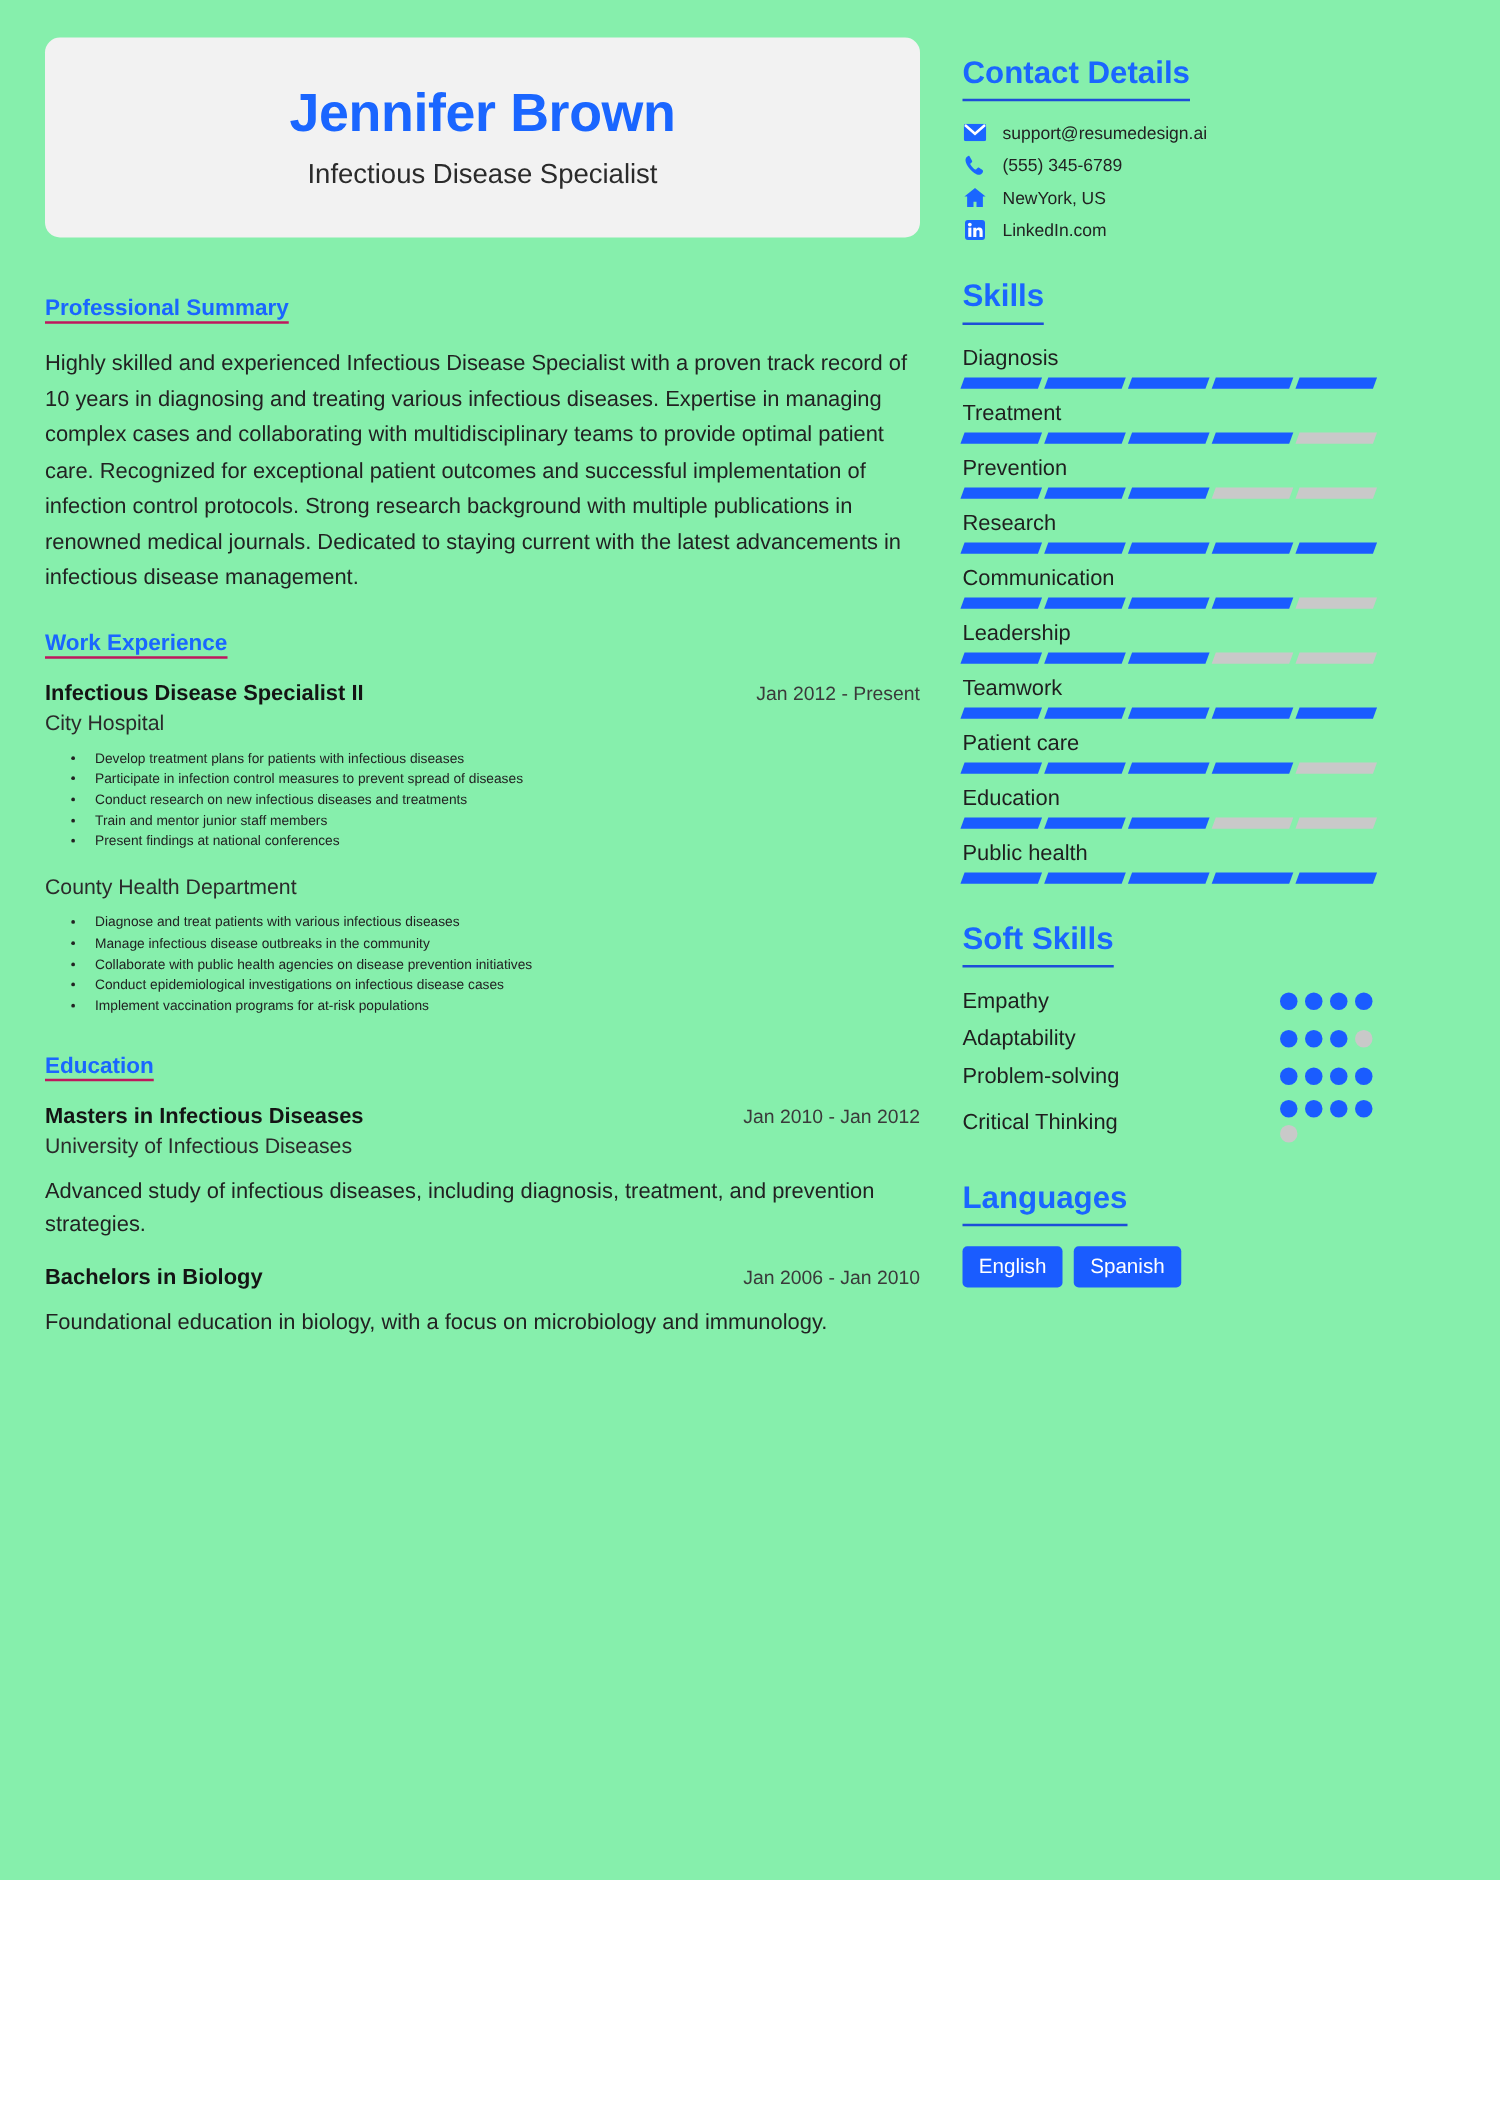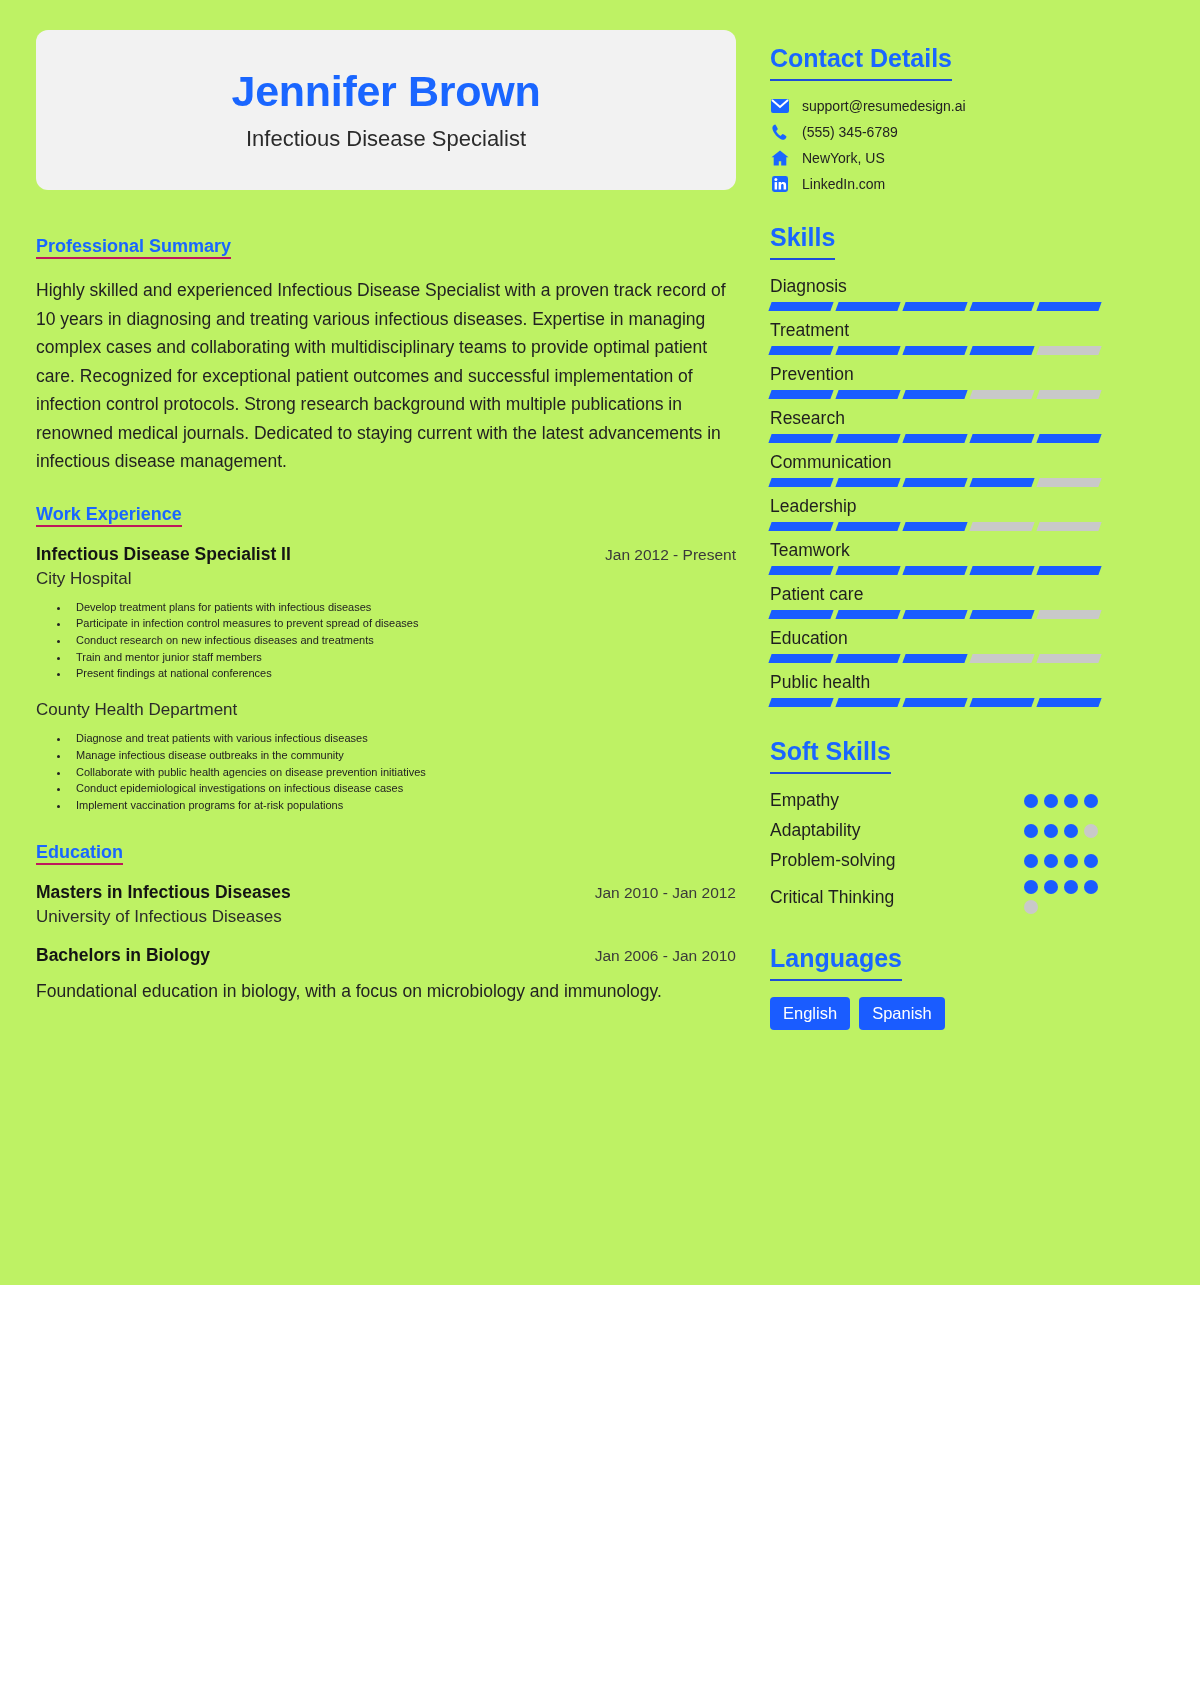--- a/index.html
+++ b/index.html
@@ -6,22 +6,22 @@
   html, body {
     width: 1200px;
     height: 1684px;
     background: #ffffff;
     font-family: "Liberation Sans", sans-serif;
     color: #1a1a1a;
   }
   .page {
     position: relative;
     width: 1200px;
-    height: 1285px;
-    background: #bef264;
+    height: 1504px;
+    background: #86efac;
     padding: 30px 34px 0 36px;
     display: flex;
     gap: 34px;
   }
 
   
   .left { width: 700px; flex: 0 0 700px; }
 
   .name-card {
     background: #f2f2f2;
@@ -232,20 +232,21 @@
 
     <div class="sec">
       <div class="sec-head">Education</div>
       <div id="edu-list">
           <div class="entry">
             <div class="entry-top">
               <div class="entry-title">Masters in Infectious Diseases</div>
               <div class="entry-date">Jan 2010 - Jan 2012</div>
             </div>
             <div class="entry-org">University of Infectious Diseases</div>
+            <div class="entry-desc">Advanced study of infectious diseases, including diagnosis, treatment, and prevention strategies.</div>
           </div>
           <div class="entry">
             <div class="entry-top">
               <div class="entry-title">Bachelors in Biology</div>
               <div class="entry-date">Jan 2006 - Jan 2010</div>
             </div>
             <div class="entry-desc">Foundational education in biology, with a focus on microbiology and immunology.</div>
           </div>
         </div>
     </div>

